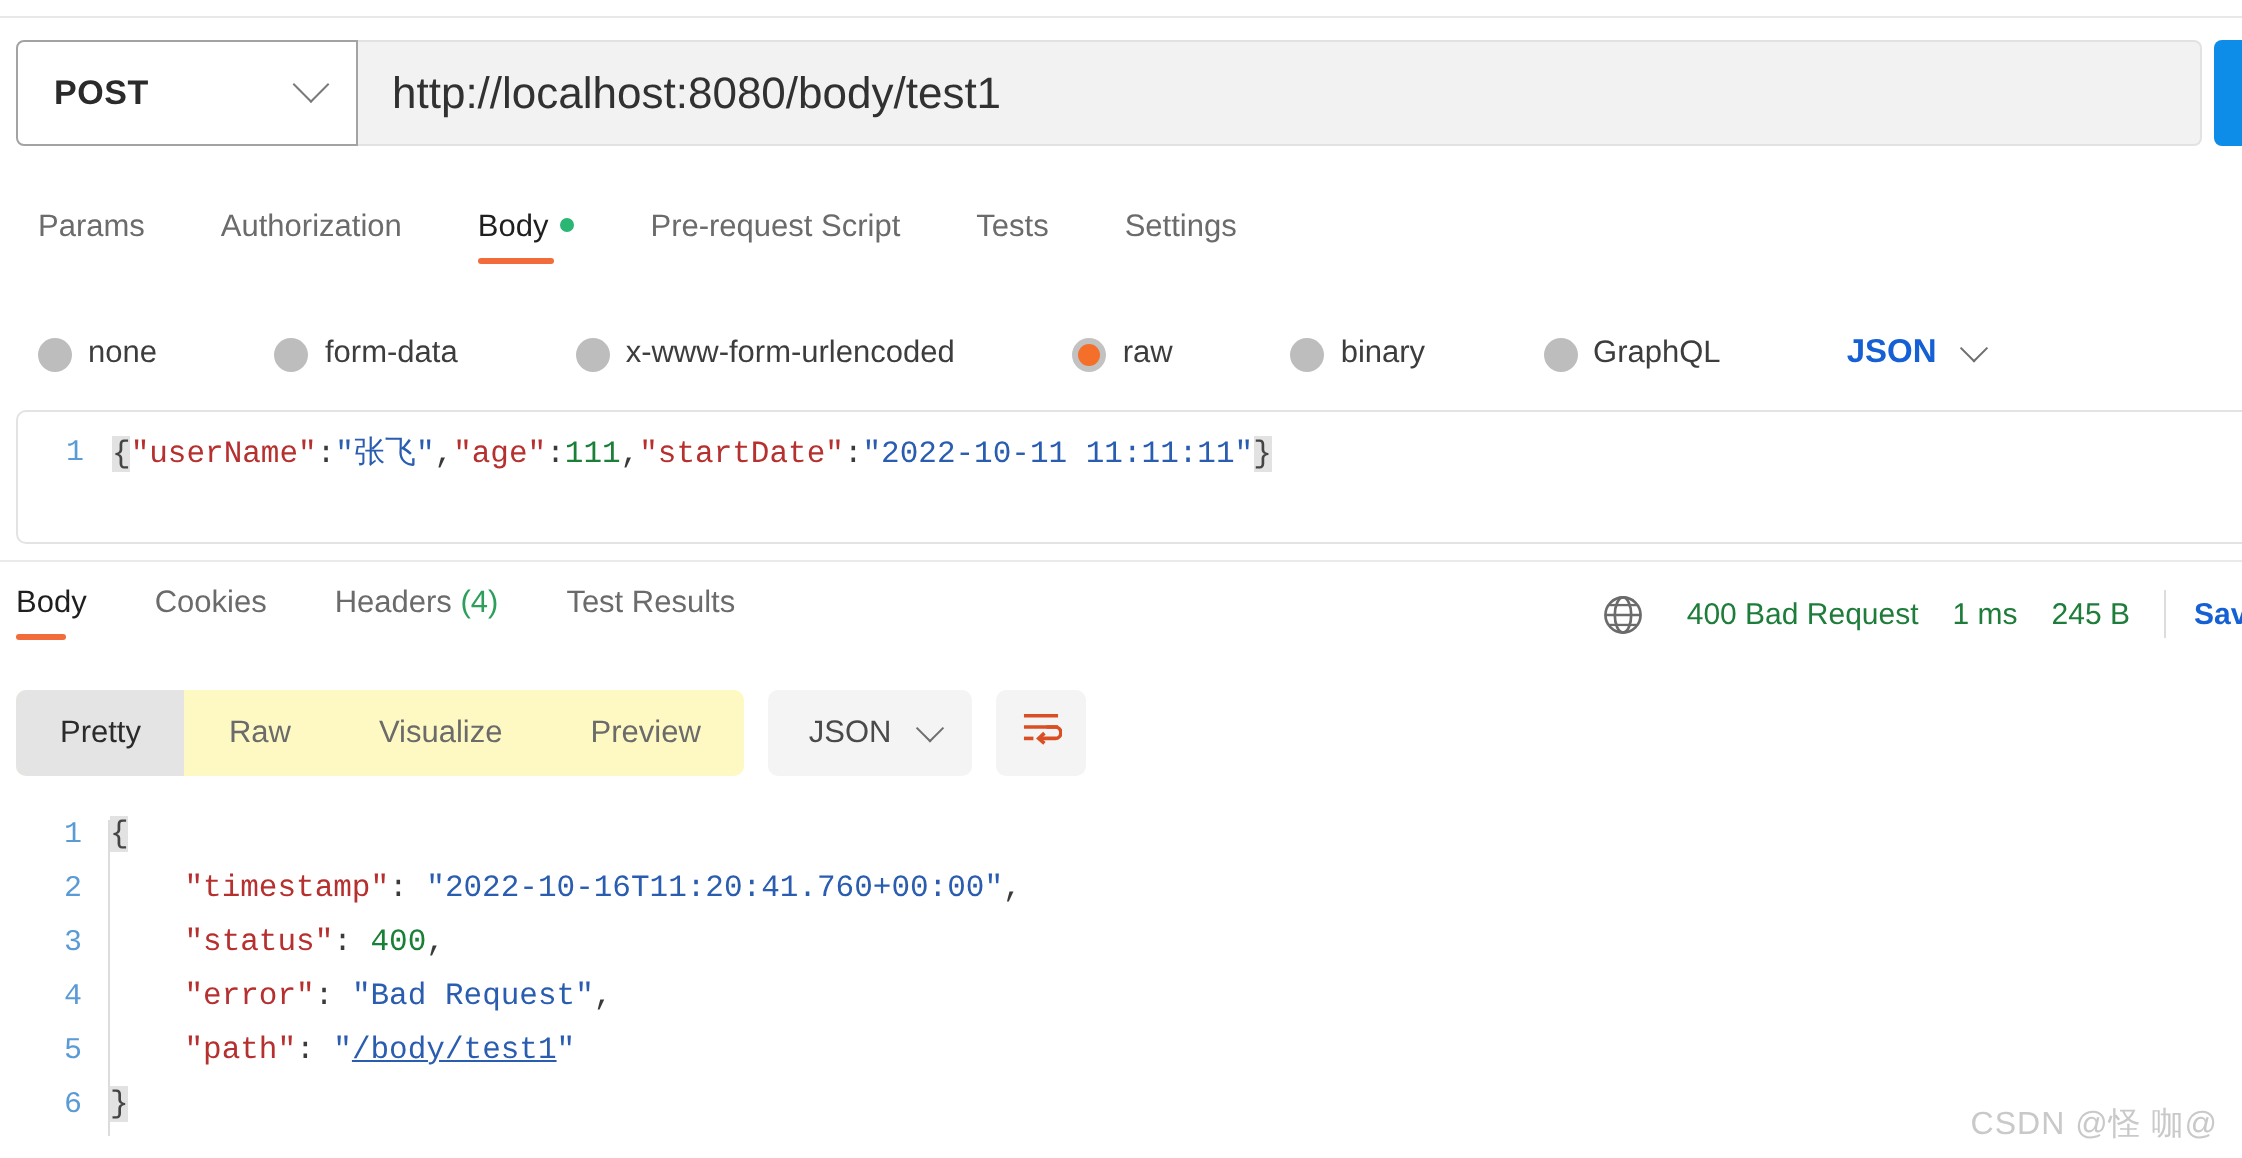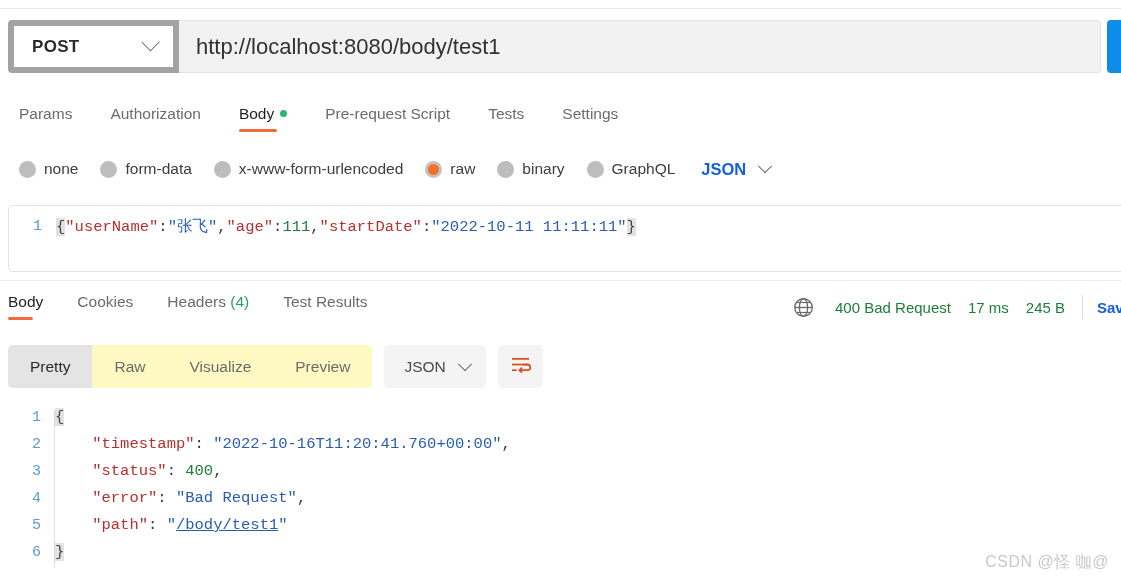--- a/index.html
+++ b/index.html
@@ -23,21 +23,21 @@
 
   
   .url-row {
     position: absolute; left: 8px; top: 20px;
     height: 53px; width: 1113px;
     display: flex; align-items: stretch;
   }
   .method-box {
     width: 171px;
     background: #ffffff;
-    border: 6px solid #a3a3a3;
+    border: 1px solid #a3a3a3;
     border-radius: 4px 0 0 4px;
     display: flex; align-items: center; justify-content: space-between;
     padding: 0 16px 0 18px;
   }
   .method-label {
     font-size: 17px; font-weight: bold; color: #2b2b2b; letter-spacing: .3px;
   }
   .chev {
     width: 13px; height: 13px;
     border-right: 1.7px solid #7a7a7a;
@@ -90,21 +90,21 @@
   }
   .dot {
     display: inline-block; width: 7px; height: 7px;
     border-radius: 50%; background: #2bb673;
     margin-left: 6px; vertical-align: 2px;
   }
 
   
   .radios {
     position: absolute; left: 19px; top: 152px;
-    height: 34px; display: flex; align-items: center;
+    height: 34px; display: flex; align-items: flex-end; gap: 37px;
   }
   .radio-item {
     display: flex; align-items: center;
     margin-right: 22px; cursor: pointer;
     font-size: 15.5px; color: #3d3d3d;
   }
   .rbtn {
     width: 17px; height: 17px; border-radius: 50%;
     background: #bdbdbd; margin-right: 8px;
     display: flex; align-items: center; justify-content: center;
@@ -308,21 +308,21 @@
     <span class="globe">
       <svg width="21" height="21" viewBox="0 0 22 22">
         <circle cx="11" cy="11" r="9.2" fill="none" stroke="#6b6b6b" stroke-width="1.4"></circle>
         <ellipse cx="11" cy="11" rx="4.3" ry="9.2" fill="none" stroke="#6b6b6b" stroke-width="1.4"></ellipse>
         <line x1="1.8" y1="11" x2="20.2" y2="11" stroke="#6b6b6b" stroke-width="1.4"></line>
         <line x1="3.4" y1="5.8" x2="18.6" y2="5.8" stroke="#6b6b6b" stroke-width="1.2"></line>
         <line x1="3.4" y1="16.2" x2="18.6" y2="16.2" stroke="#6b6b6b" stroke-width="1.2"></line>
       </svg>
     </span>
     <span class="st-item">400 Bad Request</span>
-    <span class="st-item">17 ms</span>
+    <span class="st-item">1 ms</span>
     <span class="st-item">245 B</span>
     <span class="vrule"></span>
     <span class="save-resp">Save Response</span>
   </div>
 
   <div class="res-toolbar">
     <div class="seg" id="view-modes">
         <div class="seg-item active">Pretty</div>
         <div class="seg-item">Raw</div>
         <div class="seg-item">Visualize</div>

